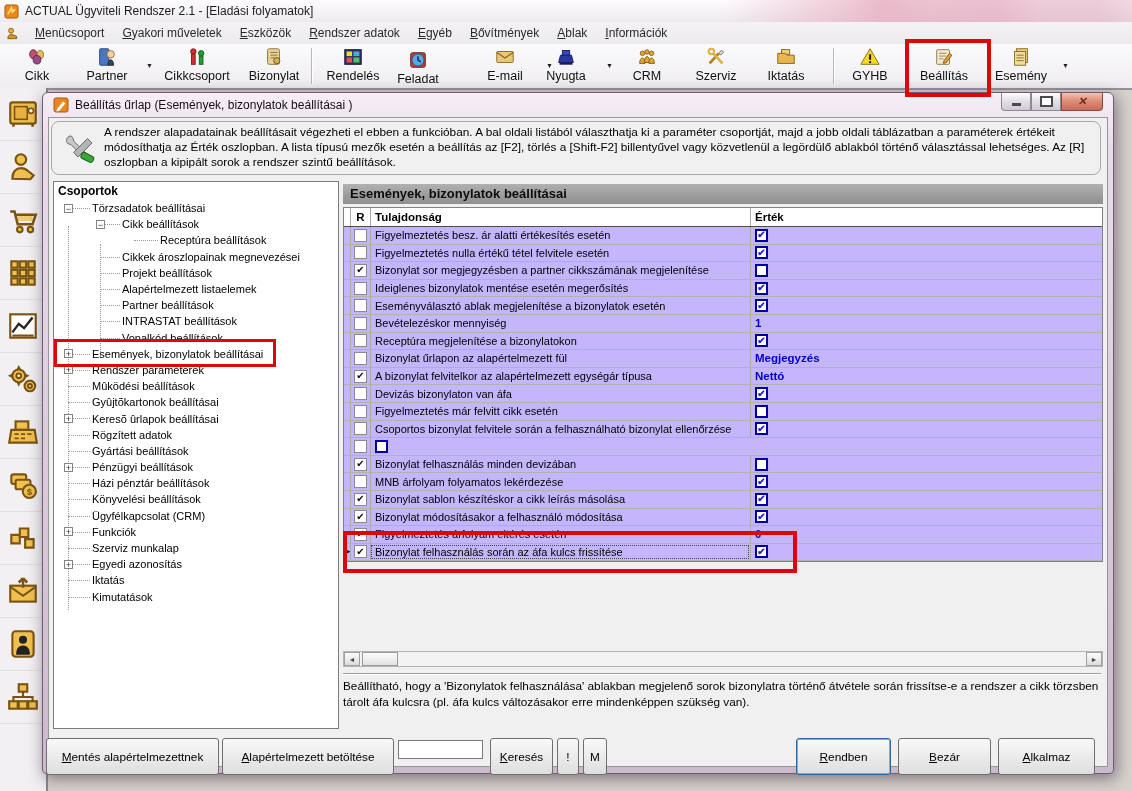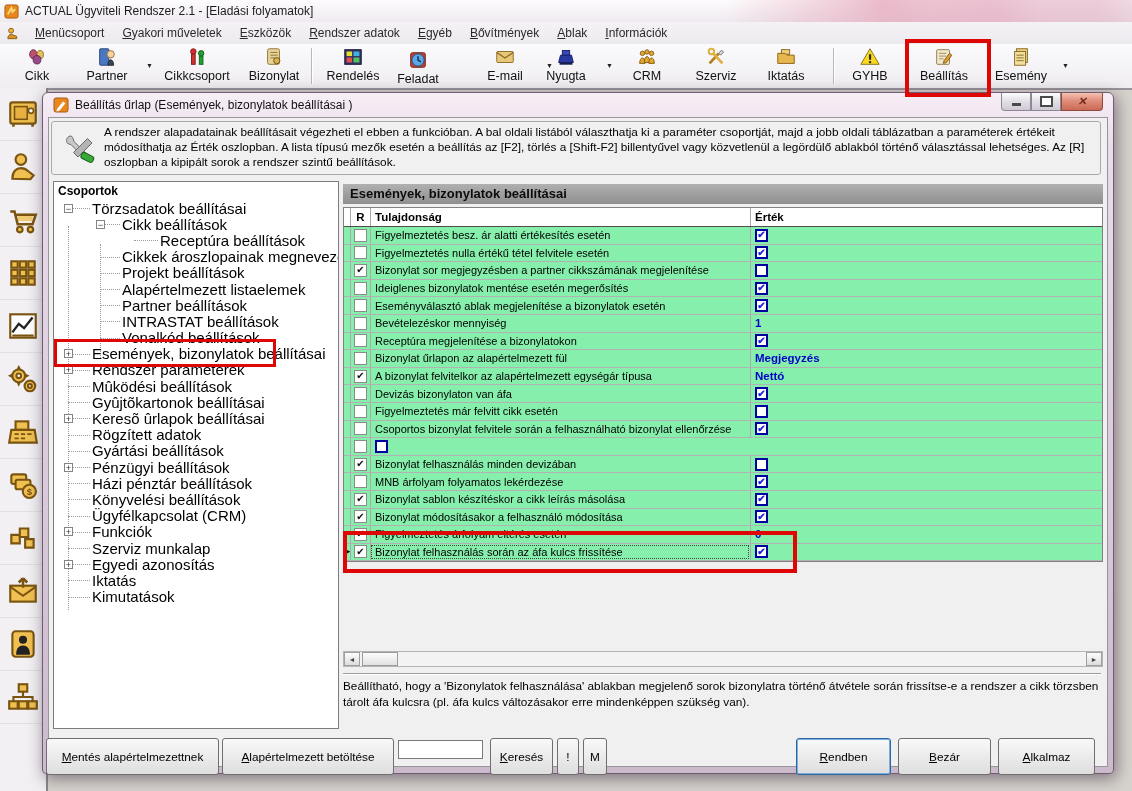--- a/index.html
+++ b/index.html
@@ -78,56 +78,56 @@
     background:linear-gradient(#f6c0b2,#e08e7b 45%,#c96a56);
     border-color:#8f4a3c;}
   .glyph-min{width:9px;height:3px;background:#4a4a4a;margin-top:6px;}
   .glyph-max{width:9px;height:7px;border:2px solid #4a4a4a;background:#fff;}
   .glyph-x{font-size:11px;font-weight:bold;color:#772a1e;line-height:1;}
   .dlg-body{position:absolute;left:5px;top:24px;width:1060px;height:650px;
     background:#f0f0f0;border:1px solid #97949a;box-sizing:border-box;}
 
   
   #info{position:absolute;left:8px;top:28px;width:1050px;height:54px;
-    border:1px solid #a9a9a9;border-radius:3px;background:#f0f0f0;box-sizing:border-box;}
+    border:1px solid #a9a9a9;border-radius:8px;background:#f0f0f0;box-sizing:border-box;}
   .info-ico{position:absolute;left:10px;top:8px;width:36px;height:38px;}
   #info p{margin:3px 6px 0 52px;font-size:11.8px;line-height:15.2px;color:#000;}
 
   
   #treepanel{position:absolute;left:10px;top:88px;width:286px;height:548px;
     background:#fff;border:1px solid #7c7c7c;box-sizing:border-box;overflow:hidden;}
   .tree-header{font-size:12px;font-weight:bold;color:#000;padding:2px 0 0 4px;}
   #tree{position:absolute;left:0;top:18px;right:0;}
   .vline{position:absolute;border-left:1px dotted #9a9a9a;}
   .v1{left:14px;top:44px;height:384px;}
   .v2{left:46px;top:62px;height:114px;}
   .trow{position:relative;height:16.2px;display:flex;align-items:center;cursor:pointer;}
   .trow::before{content:'';position:absolute;top:8px;border-top:1px dotted #9a9a9a;}
   .trow.lvl1::before{left:14px;width:22px;}
   .trow.lvl2::before{left:46px;width:20px;}
   .trow.lvl3::before{left:80px;width:24px;}
-  .tlabel{font-size:15px;color:#000;white-space:nowrap;}
+  .tlabel{font-size:11px;color:#000;white-space:nowrap;}
   .lvl1 .tlabel{margin-left:38px;}
   .lvl2 .tlabel{margin-left:68px;}
   .lvl3 .tlabel{margin-left:106px;}
   .texp{position:absolute;top:3.5px;width:9px;height:9px;border:1px solid #848484;
     background:#fff;font-size:9px;line-height:8px;text-align:center;color:#333;
     box-sizing:border-box;z-index:2;cursor:pointer;}
   .lvl1 .texp{left:10px;}
   .lvl2 .texp{left:42px;}
 
   
   #group-header{position:absolute;left:300px;top:91px;width:760px;height:20px;
     background:linear-gradient(#b0b0b0,#8f8f8f);color:#0c0c0c;font-weight:bold;
     font-size:13px;line-height:20px;padding-left:7px;box-sizing:border-box;}
   #grid{position:absolute;left:300px;top:114px;width:760px;
     border:1px solid #818181;box-sizing:border-box;background:#f0f0f0;}
   .grid-head{display:flex;height:18px;background:#fff;border-bottom:1px solid #4d4d4d;
     font-weight:bold;font-size:11.5px;color:#000;align-items:center;}
-  .grid-row{display:flex;height:17.6px;background:#86efac;border-bottom:1px solid #b2b2b2;
+  .grid-row{display:flex;height:17.6px;background:#c4b5fd;border-bottom:1px solid #b2b2b2;
     align-items:center;box-sizing:border-box;position:relative;}
   .c-m{width:6px;flex:none;height:100%;display:flex;align-items:center;}
   .c-r{width:20px;flex:none;height:100%;display:flex;align-items:center;justify-content:center;
     border-left:1px solid #aaa;box-sizing:border-box;}
   .grid-head .c-r{border-left:1px solid #aaa;justify-content:center;}
   .c-p{width:380px;flex:none;height:100%;display:flex;align-items:center;padding-left:4px;
     border-left:1px solid #aaa;box-sizing:border-box;font-size:11px;color:#000;
     white-space:nowrap;overflow:hidden;}
   .grid-head .c-p{font-size:11.5px;font-weight:bold;}
   .c-v{flex:1;height:100%;display:flex;align-items:center;padding-left:4px;

